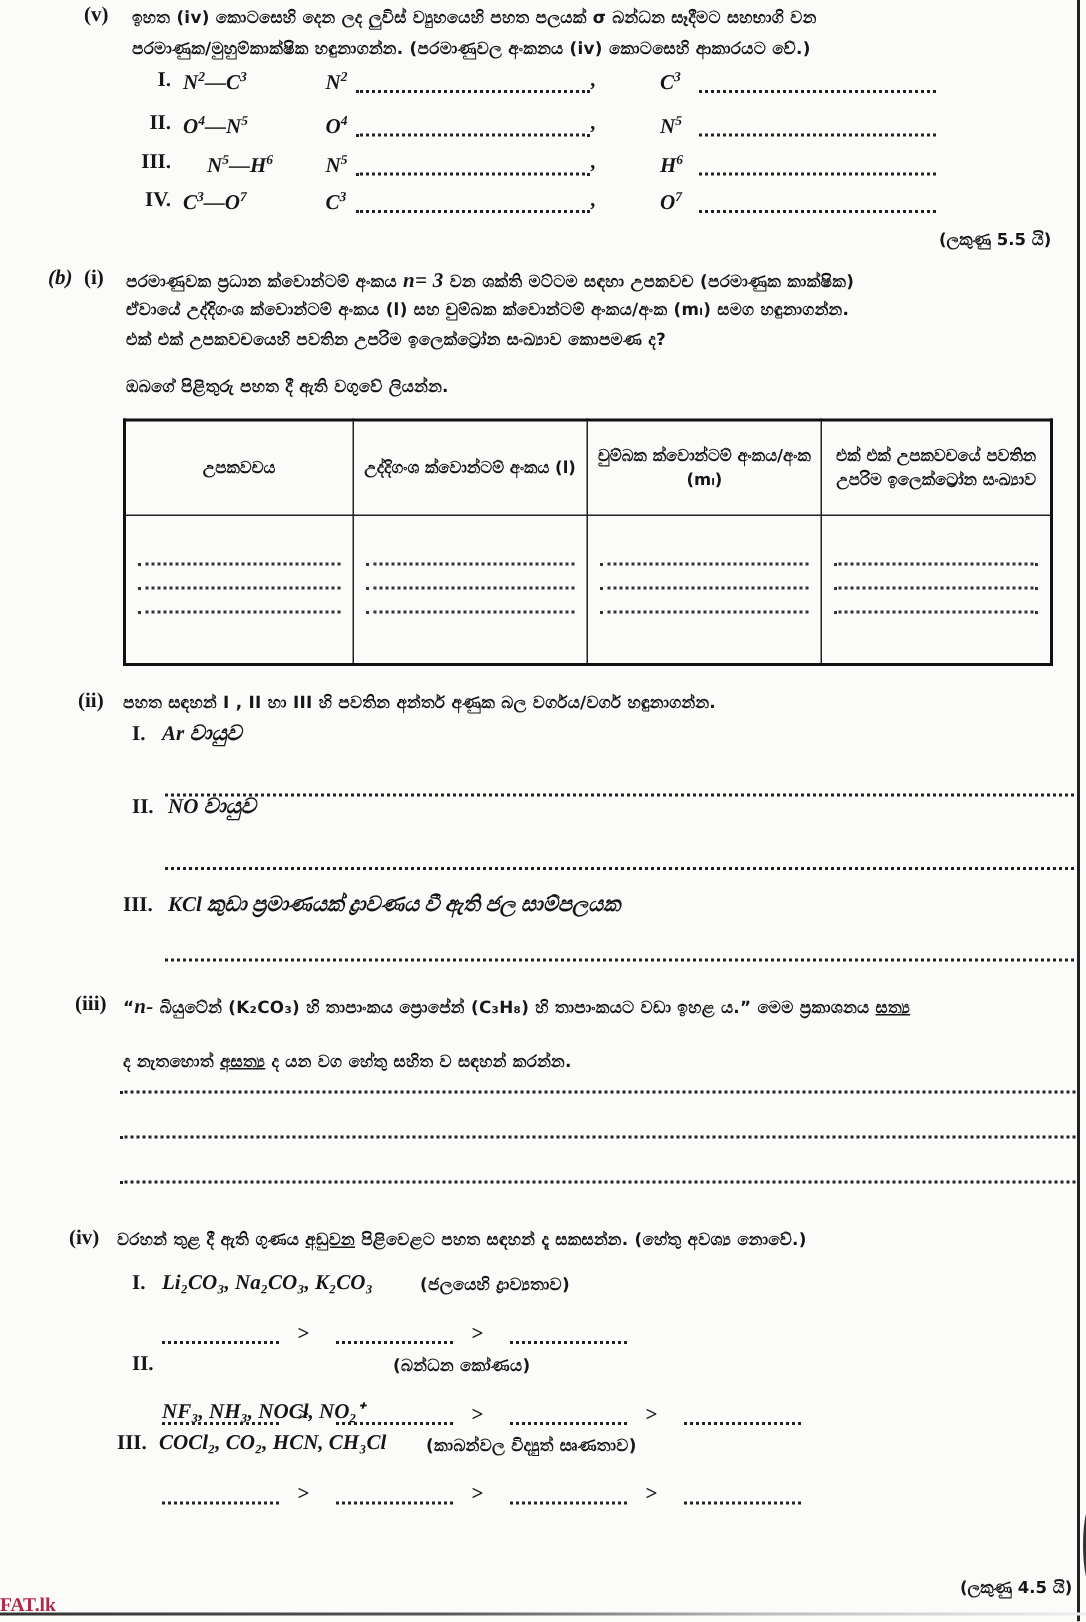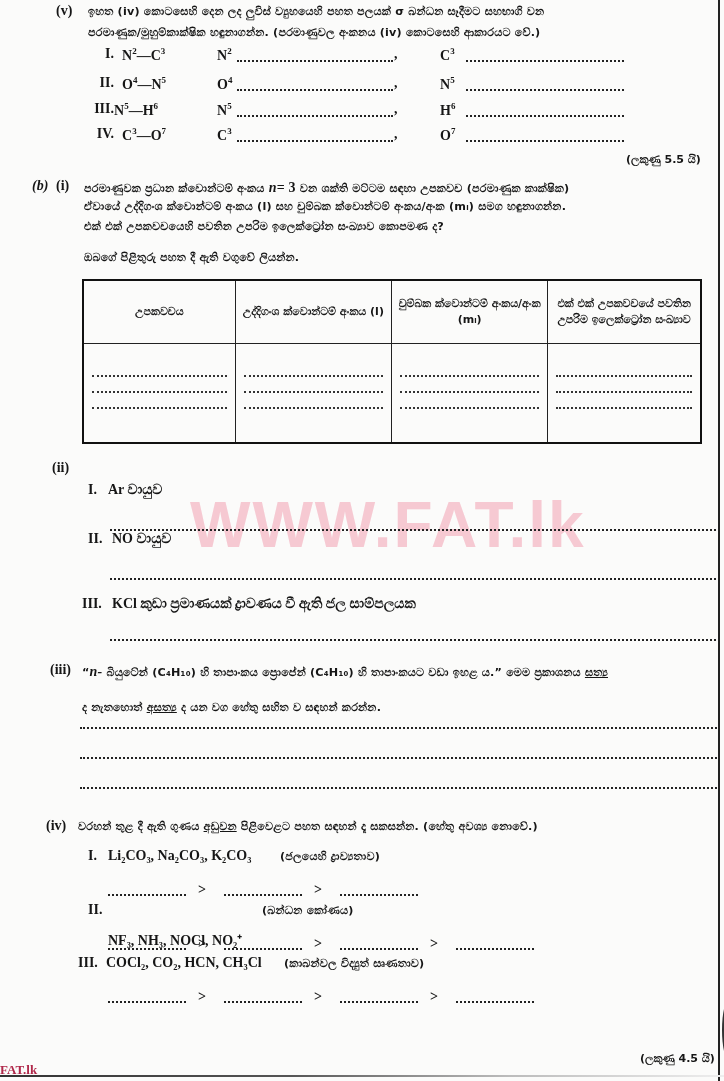--- a/index.html
+++ b/index.html
@@ -1,21 +1,21 @@
 <!DOCTYPE html>
 <html><head>
 <meta charset="utf-8">
 <style>
   * { box-sizing: border-box; margin: 0; padding: 0; }
   html, body { width: 724px; height: 1081px; background: #fbfbfa; overflow: hidden; }
   body { position: relative; font-family: "Liberation Serif", "DejaVu Serif", serif; color: #161616; }
   .page { position: absolute; left: 0; top: 0; width: 724px; height: 1081px; }
   .abs { position: absolute; white-space: nowrap; }
   .si { font-family: "DejaVu Sans", "Liberation Sans", sans-serif; font-weight: bold; font-size: 11.2px; letter-spacing: 0.2px; }
-  .lat { font-family: "Liberation Serif", serif; font-weight: bold; font-size: 14px; }
+  .lat { font-family: "Liberation Serif", serif; font-weight: bold; font-size: 14px; font-style: italic; }
   .lbl { font-family: "Liberation Serif", serif; font-weight: bold; font-size: 14px; }
   .ital { font-style: italic; }
   sup, sub { font-size: 9px; }
   .dots { border-bottom: 2px dotted #222; height: 0; position: absolute; }
   .marks { font-family: "DejaVu Sans", sans-serif; font-weight: bold; font-size: 11px; }
   .watermark { position: absolute; left: 190px; top: 488px; font-family: "Liberation Sans", sans-serif; font-weight: bold; font-size: 64px; color: #f6c9d2; letter-spacing: 2px; z-index: 0; }
   .content { position: absolute; left: 0; top: 0; width: 724px; height: 1081px; z-index: 1; }
   table.grid { position: absolute; left: 82px; top: 279px; width: 620px; border-collapse: collapse; border: 2px solid #111; }
   table.grid th, table.grid td { border: 1.5px solid #222; vertical-align: middle; text-align: center; }
   table.grid th { height: 63px; font-family: "DejaVu Sans", sans-serif; font-size: 11px; font-weight: bold; line-height: 16px; padding: 2px 4px; }
@@ -24,21 +24,20 @@
   .footer-line { position: absolute; left: 0; top: 1075px; width: 724px; height: 2px; background: linear-gradient(90deg,#333 0%,#555 40%,#bbb 70%,#eee 100%); }
   .logo { position: absolute; left: 0; top: 1062px; font-family: "Liberation Serif", serif; font-weight: bold; font-size: 13px; color: #b0284a; }
   .rborder { position: absolute; left: 718px; top: 0; width: 2px; height: 1081px; background: #222; }
   .rarc { position: absolute; left: 722px; top: 1000px; width: 14px; height: 60px; border: 2px solid #333; border-radius: 50%; }
 </style>
 </head>
 <body>
 
 <div class="page">
 
-  <div class="watermark">WWW.FAT.lk</div>
   <div class="rborder"></div>
   <div class="rarc"></div>
 
   <div class="content">
 
     <div class="abs lbl" style="left:56px;top:3px;">(v)</div>
     <div class="abs si" style="left:88px;top:5px;">ඉහත (iv) කොටසෙහි දෙන ලද ලුවිස් ව්‍යුහයෙහි පහත පලයක් σ බන්ධන සෑදීමට සහභාගි වන</div>
     <div class="abs si" style="left:88px;top:26px;">පරමාණුක/මුහුම්කාක්ෂික හඳුනාගන්න. (පරමාණුවල අංකනය (iv) කොටසෙහි ආකාරයට වේ.)</div>
 
     <div id="v-rows">
@@ -50,21 +49,21 @@
         <div class="abs lat" style="left:440px;top:46px;"><span>C</span><sup>3</sup></div>
         <div class="dots" style="left:466px;top:60px;width:158px;"></div>
         <div class="abs lbl" style="left:86px;top:75px;width:28px;text-align:right;">II.</div>
         <div class="abs lat" style="left:122px;top:75px;text-align:center;"><span>O</span><sup>4</sup><span>—</span><span>N</span><sup>5</sup></div>
         <div class="abs lat" style="left:217px;top:75px;"><span>O</span><sup>4</sup></div>
         <div class="dots" style="left:237px;top:89px;width:156px;"></div>
         <div class="abs lat" style="left:394px;top:75px;">,</div>
         <div class="abs lat" style="left:440px;top:75px;"><span>N</span><sup>5</sup></div>
         <div class="dots" style="left:466px;top:89px;width:158px;"></div>
         <div class="abs lbl" style="left:86px;top:101px;width:28px;text-align:right;">III.</div>
-        <div class="abs lat" style="left:114px;top:101px;"><span>N</span><sup>5</sup><span>—</span><span>H</span><sup>6</sup></div>
+        <div class="abs lat" style="left:138px;top:101px;"><span>N</span><sup>5</sup><span>—</span><span>H</span><sup>6</sup></div>
         <div class="abs lat" style="left:217px;top:101px;"><span>N</span><sup>5</sup></div>
         <div class="dots" style="left:237px;top:115px;width:156px;"></div>
         <div class="abs lat" style="left:394px;top:101px;">,</div>
         <div class="abs lat" style="left:440px;top:101px;"><span>H</span><sup>6</sup></div>
         <div class="dots" style="left:466px;top:115px;width:158px;"></div>
         <div class="abs lbl" style="left:86px;top:126px;width:28px;text-align:right;">IV.</div>
         <div class="abs lat" style="left:122px;top:126px;"><span>C</span><sup>3</sup><span>—</span><span>O</span><sup>7</sup></div>
         <div class="abs lat" style="left:217px;top:126px;"><span>C</span><sup>3</sup></div>
         <div class="dots" style="left:237px;top:140px;width:156px;"></div>
         <div class="abs lat" style="left:394px;top:126px;">,</div>
@@ -114,36 +113,37 @@
           <td>
               <span class="cell-dots"></span>
               <span class="cell-dots"></span>
               <span class="cell-dots"></span>
             </td>
         </tr>
       </tbody>
     </table>
 
     <div class="abs lbl" style="left:52px;top:460px;">(ii)</div>
+    <div class="abs si" style="left:82px;top:462px;">පහත සඳහන් I , II හා III හි පවතින අන්තර් අණුක බල වර්ගය/වර්ග හඳුනාගන්න.</div>
 
     <div class="abs lbl" style="left:88px;top:482px;">I.</div>
     <div class="abs lat" style="left:108px;top:482px;">Ar වායුව</div>
     <div class="dots" style="left:110px;top:529px;width:610px;"></div>
 
     <div class="abs lbl" style="left:88px;top:531px;">II.</div>
     <div class="abs lat" style="left:112px;top:531px;text-align:center;">NO වායුව</div>
     <div class="dots" style="left:110px;top:578px;width:610px;"></div>
 
     <div class="abs lbl" style="left:82px;top:596px;">III.</div>
     <div class="abs lat" style="left:112px;top:596px;">KCl කුඩා ප්‍රමාණයක් ද්‍රාවණය වී ඇති ජල සාම්පලයක</div>
     <div class="dots" style="left:110px;top:639px;width:610px;"></div>
 
     <div class="abs lbl" style="left:50px;top:662px;">(iii)</div>
     <div class="abs si" style="left:82px;top:664px;">
-      <span>“</span><span class="lat ital">n-</span><span> බියුටේන් (C₄H₁₀) හි තාපාංකය ප්‍රොපේන් (C₄H₁₀) හි තාපාංකයට වඩා ඉහළ ය.” මෙම ප්‍රකාශනය </span><span style="text-decoration:underline">සත්‍ය</span>
+      <span>“</span><span class="lat ital">n-</span><span> බියුටේන් (K₂CO₃) හි තාපාංකය ප්‍රොපේන් (C₃H₈) හි තාපාංකයට වඩා ඉහළ ය.” මෙම ප්‍රකාශනය </span><span style="text-decoration:underline">සත්‍ය</span>
     </div>
     <div class="abs si" style="left:82px;top:685px;margin-top:16px;">
       <span>ද නැතහොත් </span><span style="text-decoration:underline">අසත්‍ය</span><span> ද යන වග හේතු සහිත ව සඳහන් කරන්න.</span>
     </div>
     <div class="dots" style="left:80px;top:727px;width:640px;"></div>
     <div class="dots" style="left:80px;top:757px;width:640px;"></div>
     <div class="dots" style="left:80px;top:787px;width:640px;"></div>
 
     <div class="abs lbl" style="left:46px;top:818px;">(iv)</div>
     <div class="abs si" style="left:78px;top:820px;">

